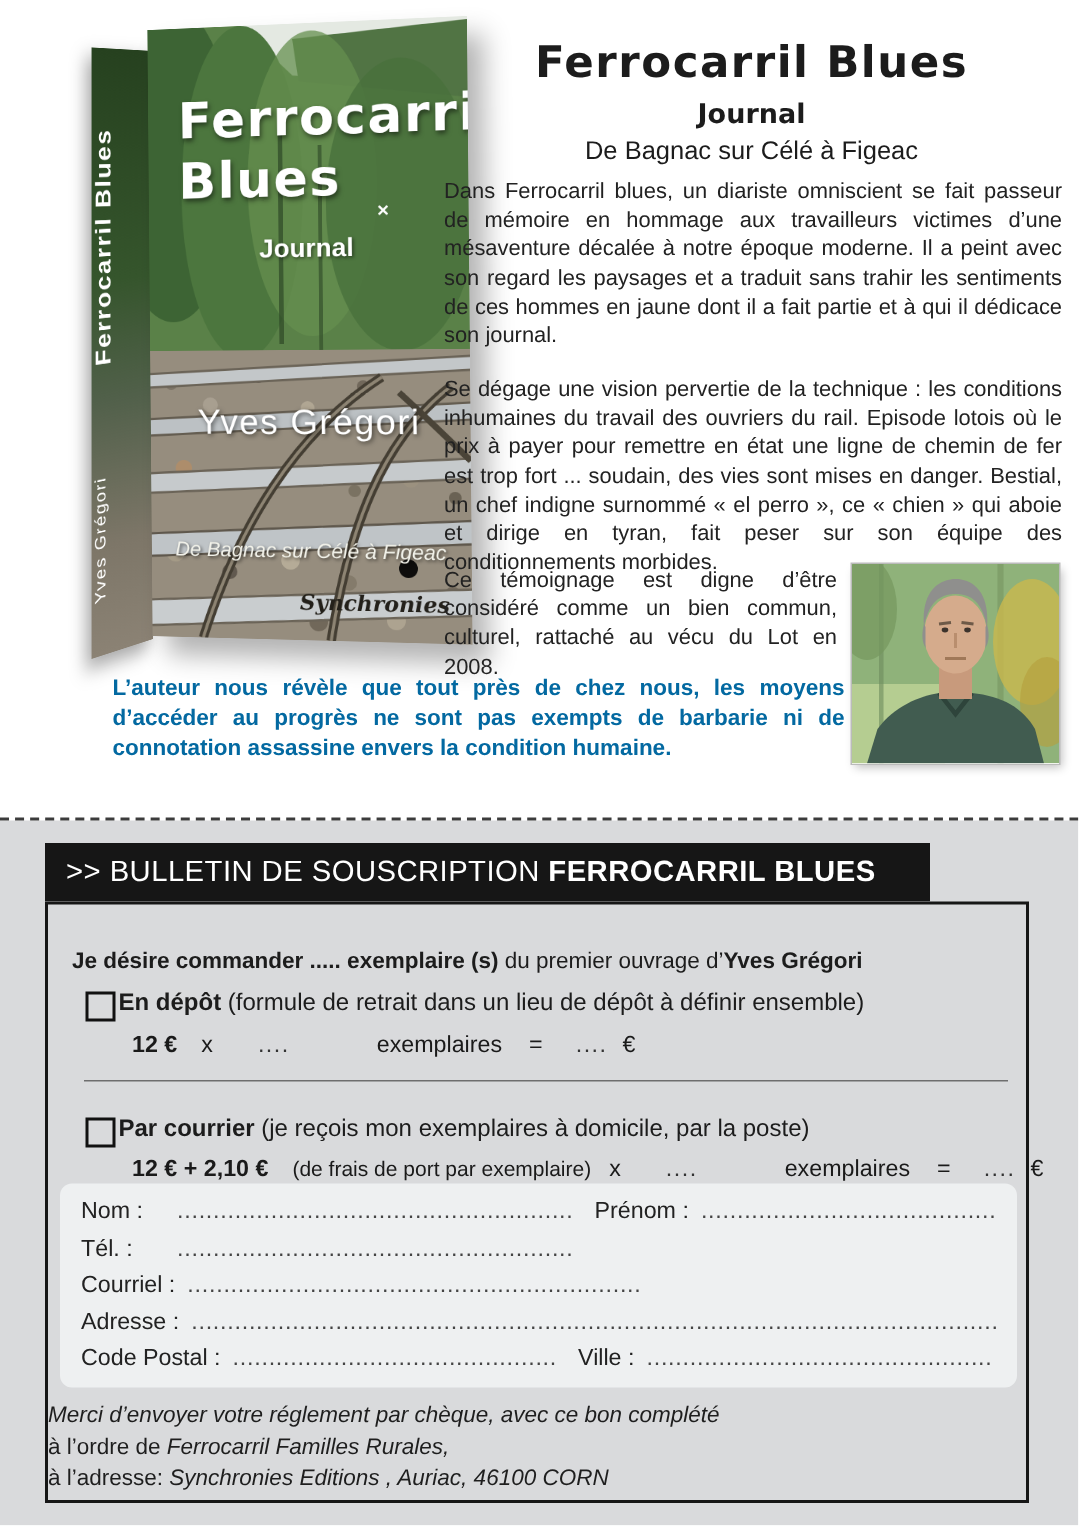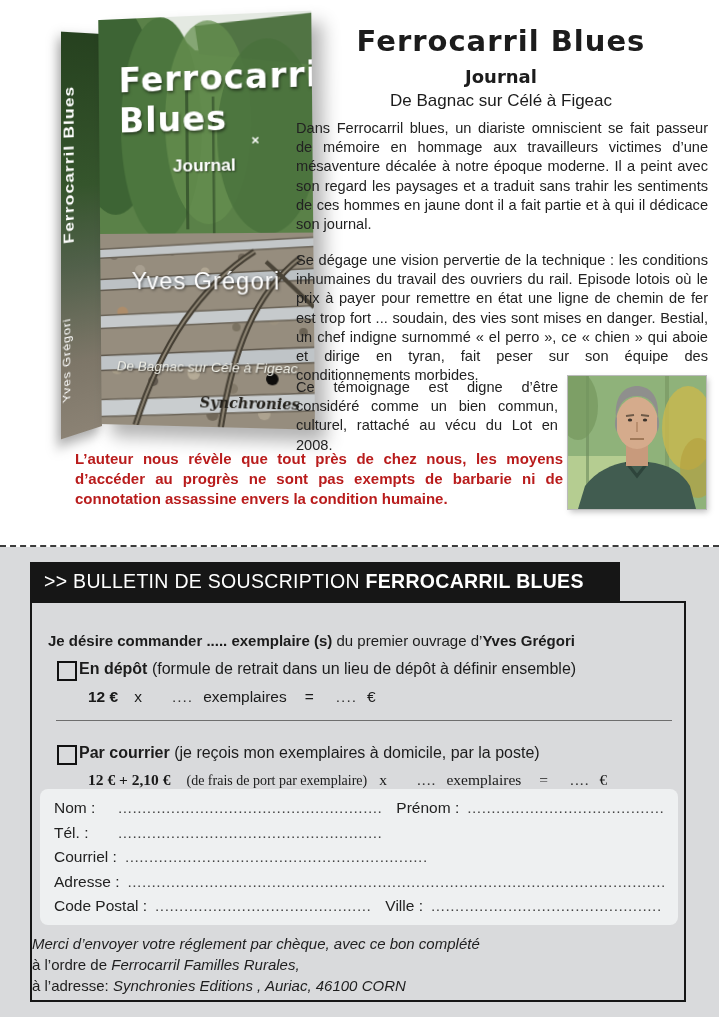--- a/index.html
+++ b/index.html
@@ -39,21 +39,21 @@
            font-family:"DejaVu Sans",sans-serif;font-weight:bold;font-size:18px;}
   .r-route{position:absolute;left:295px;top:91px;width:412px;text-align:center;font-size:17px;}
 
   .para{position:absolute;left:296px;width:412px;font-size:14.6px;line-height:19.2px;
         text-align:justify;color:#222;}
   .p1{top:119px;} .p2{top:251px;}
   .p3{top:378px;width:262px;}
   .photo{position:absolute;left:568px;top:376px;width:138px;height:133px;overflow:hidden;
          box-shadow:0 0 0 1px #bbb, 2px 3px 6px rgba(0,0,0,.25);}
   .highlight{position:absolute;left:75px;top:449px;width:488px;font-weight:bold;
-         font-size:15px;line-height:20px;text-align:justify;color:#b91c1c;}
+         font-size:15px;line-height:20px;text-align:justify;color:#0369a1;}
 
   
   .cut-line{position:absolute;left:0;top:545px;width:719px;height:0;border-top:2px dashed #3c3c3c;}
   .gray-zone{position:absolute;left:0;top:547px;width:719px;height:470px;background:#d9dadc;}
 
   .banner{position:absolute;left:30px;top:562px;width:590px;height:39px;background:#161616;
           color:#fff;display:flex;align-items:center;padding-left:14px;box-sizing:border-box;
           font-size:19.5px;letter-spacing:.3px;white-space:pre;}
   .banner b{font-weight:bold;}
 
@@ -63,25 +63,25 @@
   .order-line .b{font-weight:bold;}
 
   .opt{position:absolute;left:0;width:100%;font-size:16px;}
   .opt .cb{position:absolute;left:25px;top:1px;width:16px;height:16px;border:2px solid #111;
            background:transparent;}
   .opt .txt{position:absolute;left:47px;top:0;white-space:nowrap;}
   .opt .lab{font-weight:bold;}
   .opt1{top:57px;} .opt2{top:141px;}
 
   .price{position:absolute;left:56px;font-size:15.5px;white-space:nowrap;color:#1a1a1a;}
-  .price1{top:85px;} .price2{top:168px;font-family:Liberation Serif, serif;}
+  .price1{top:85px;} .price2{top:168px;}
   .price .amt{font-weight:bold;margin-right:16px;}
   .price .x{margin-right:30px;}
   .price .d{letter-spacing:1px;margin-right:10px;color:#333;}
-  .price .u{margin-right:18px;}
+  .price .u{margin-right:18px;margin-left:48px;}
   .price .eq{margin-right:22px;}
   .price .note{font-size:14px;margin-right:12px;}
 
   .sep{position:absolute;left:24px;top:117px;width:616px;border-top:1px solid #6e6e6e;}
 
   .fields{position:absolute;left:8px;top:186px;width:638px;height:136px;background:#eef0f1;
           border-radius:8px;box-sizing:border-box;padding:7px 14px;overflow:hidden;}
   .frow{white-space:nowrap;overflow:hidden;line-height:24.5px;font-size:15.5px;color:#222;}
   .flabel{display:inline-block;min-width:56px;margin-right:8px;}
   .flabel2{margin:0 8px 0 14px;}

